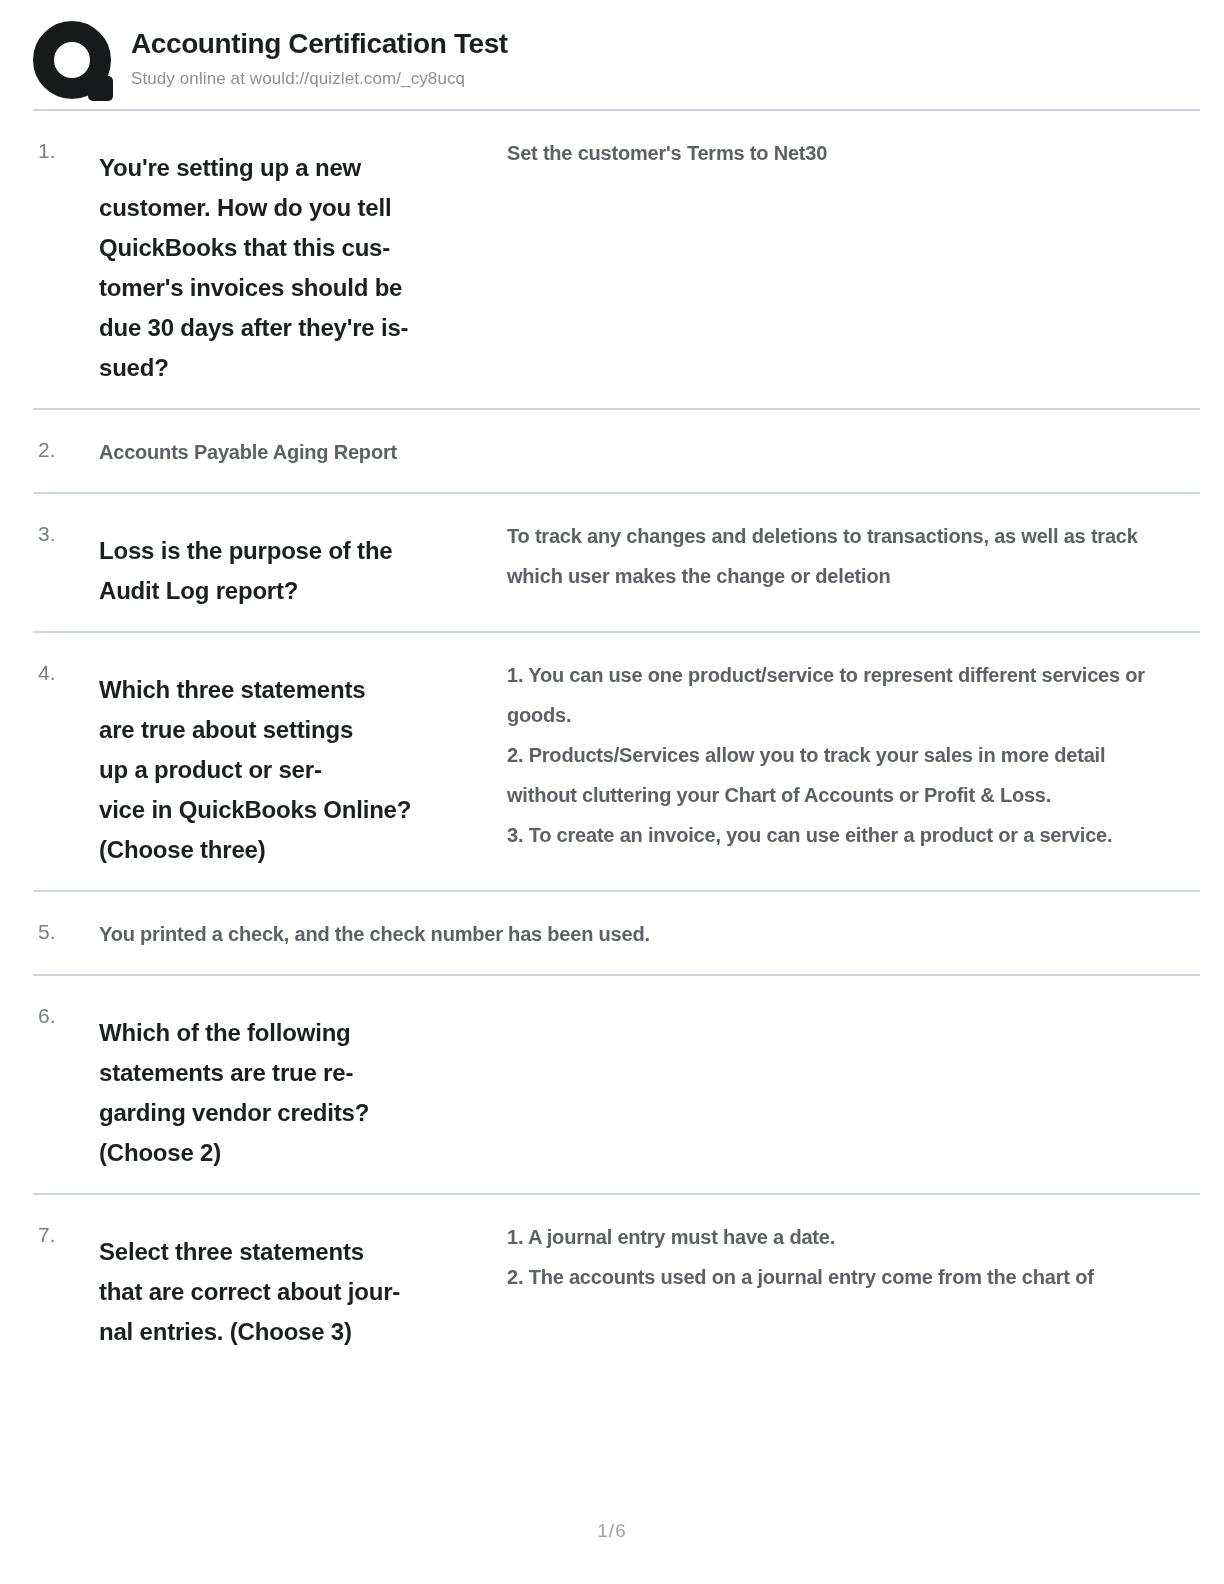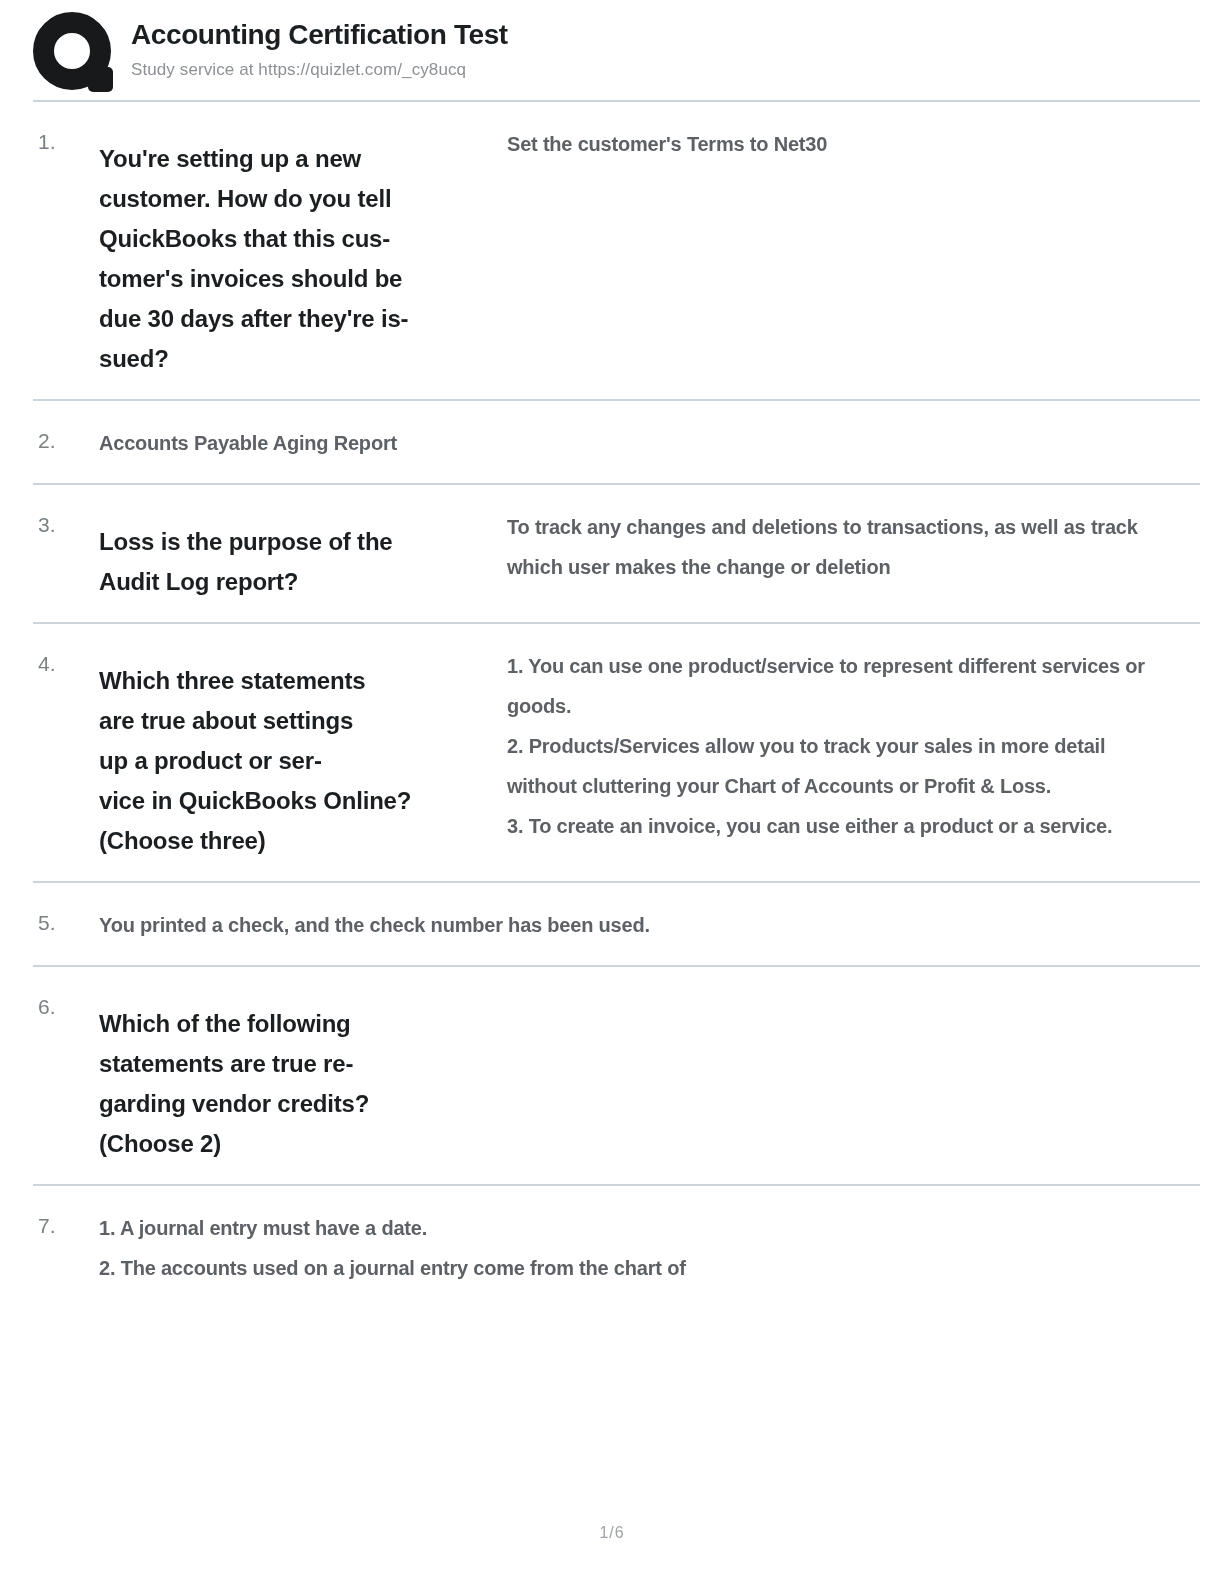--- a/index.html
+++ b/index.html
@@ -14,21 +14,21 @@
   *{margin:0;padding:0;box-sizing:border-box;}
   html,body{background:#ffffff;}
   body{
     width:1224px;height:1584px;
     position:relative;
     font-family:"Liberation Sans", sans-serif;
     overflow:hidden;
   }
   .page{
     width:1224px;height:1584px;
-    padding:12px 24px 0 33px;
+    padding:21px 24px 0 33px;
     position:relative;
   }
   
   .header{
     display:flex;
     align-items:flex-start;
     padding-bottom:8px;
     border-bottom:2px solid var(--divider);
   }
   .logo{
@@ -99,39 +99,39 @@
     line-height:40px;
     white-space:pre-line;
     padding-top:2px;
   }
   
   .footer{
     position:absolute;
     left:0;right:0;
     bottom:42px;
     text-align:center;
-    font-size:16px;
+    font-size:19px;
     font-weight:300;
     color:var(--footer-text);
     letter-spacing:1px;
   }
 </style>
 </head>
 <body>
 
 <div class="page">
 
   <div class="header">
     <div class="logo">
       <span class="q-circle"></span>
       <span class="q-tail"></span>
     </div>
     <div class="head-text">
       <div class="title">Accounting Certification Test</div>
-      <div class="subtitle">Study service at https://quizlet.com/_cy8ucq</div>
+      <div class="subtitle">Study online at would://quizlet.com/_cy8ucq</div>
     </div>
   </div>
 
   <div>
 
     <div class="item">
       <div class="num">1.</div>
       <div class="q">You're setting up a new
 customer. How do you tell
 QuickBooks that this cus-
@@ -176,20 +176,23 @@
     <div class="item">
       <div class="num">6.</div>
       <div class="q">Which of the following
 statements are true re-
 garding vendor credits?
 (Choose 2)</div>
     </div>
 
     <div class="item">
       <div class="num">7.</div>
+      <div class="q">Select three statements
+that are correct about jour-
+nal entries. (Choose 3)</div>
       <div class="a">1. A journal entry must have a date.
 2. The accounts used on a journal entry come from the chart of</div>
     </div>
 
   </div>
 
   <div class="footer">1/6</div>
 
 </div>
 

